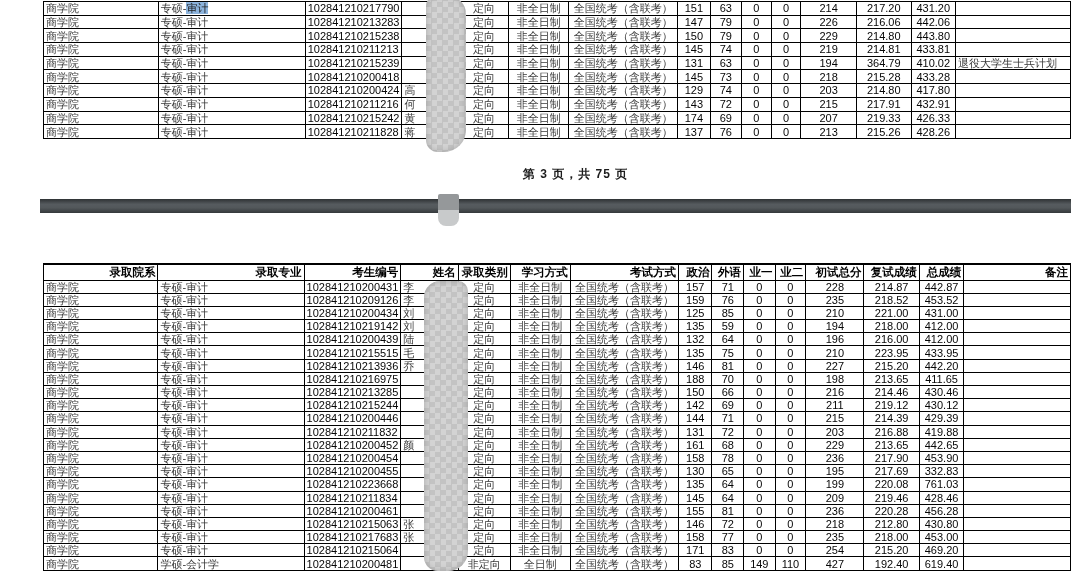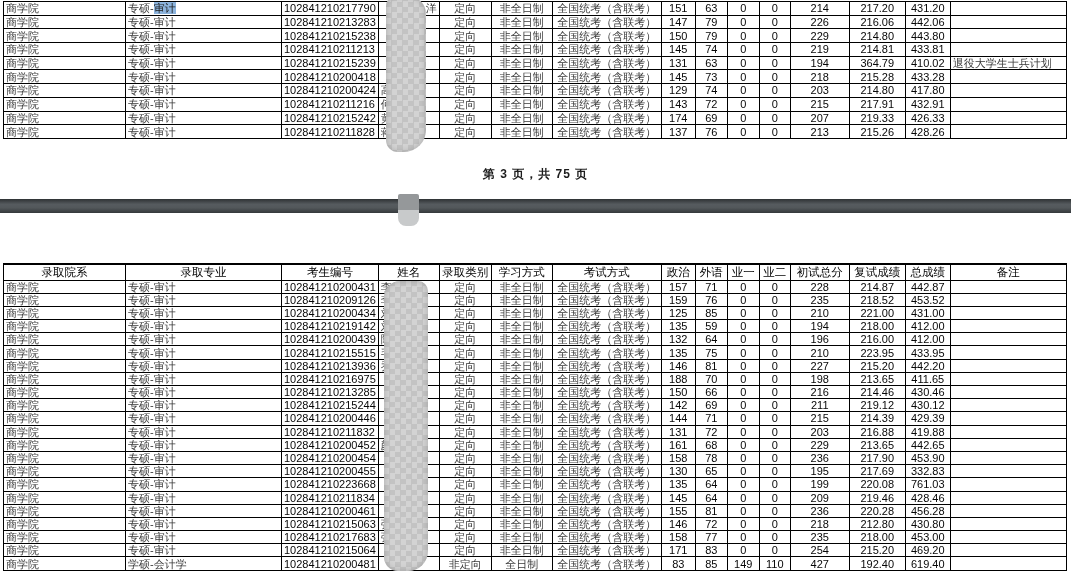--- a/index.html
+++ b/index.html
@@ -1,33 +1,33 @@
 <!DOCTYPE html>
 <html><head>
 <meta charset="utf-8">
 <style>
   html,body{margin:0;padding:0}
   body{
     width:1071px;height:571px;overflow:hidden;position:relative;
     background:#ffffff;
     font-family:"Liberation Sans", sans-serif;
   }
-  .doc{position:absolute;inset:0;}
+  .doc{position:absolute;inset:0;margin-left:40px;}
 
   table.grid{border-collapse:collapse;table-layout:fixed;}
   table.grid td, table.grid th{
     border:1px solid #000;
     padding:0 2px;
     font-size:11px;
     line-height:12px;
     white-space:nowrap;
     overflow:hidden;
   }
   table.grid th{
-    font-weight:normal;text-align:center;color:#000;font-size:11.5px;
+    font-weight:bold;text-align:right;color:#000;font-size:11.5px;
     border-top:2px solid #000;
   }
   td.cjk{color:#3a3a3a;}
   td.num{color:#060606;}
   td.center{text-align:center;}
   td.left{text-align:left;}
   td.name{position:relative;}
   .name-suffix{float:right;}
   .sel{background:#8db4dd;color:#1d1d1d;text-align:center;}
 

